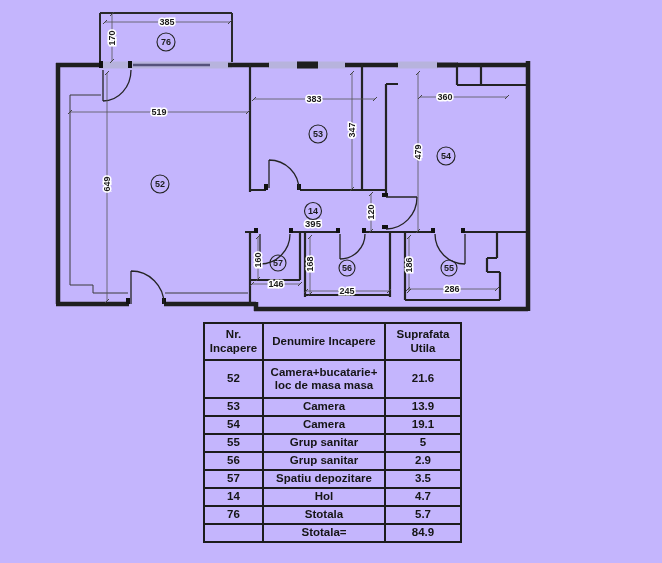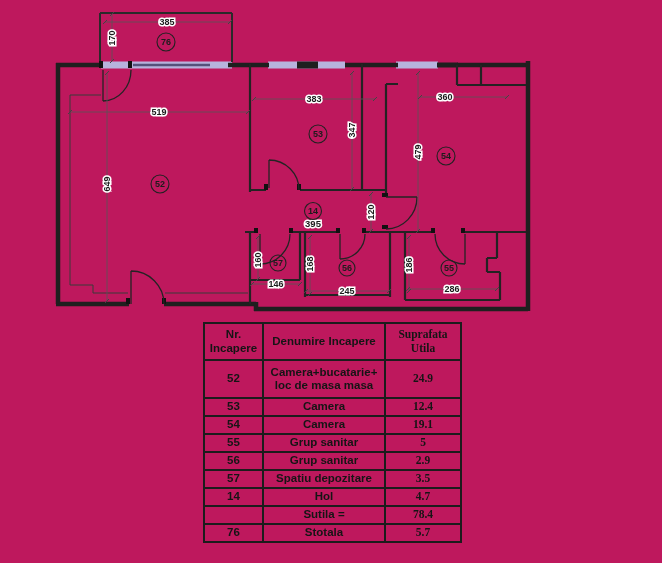--- a/index.html
+++ b/index.html
@@ -1,31 +1,31 @@
 <!DOCTYPE html>
 <html><head>
 <meta charset="utf-8">
 <style>
   html,body{margin:0;padding:0;background:#fff;}
-  #stage{position:relative;width:662px;height:563px;background:#be185d;overflow:hidden;
+  #stage{position:relative;width:662px;height:563px;background:#c4b5fd;overflow:hidden;
          font-family:"Liberation Sans",sans-serif;}
   #plan-svg{position:absolute;left:0;top:0;}
   
   text{font-family:"Liberation Sans",sans-serif;fill:#1c1c1c;}
   .dim{font-size:9px;font-weight:600;text-anchor:middle;paint-order:stroke fill;stroke:#ffffff;stroke-width:3px;}
   .dimbold{font-size:9.5px;font-weight:700;text-anchor:middle;paint-order:stroke fill;stroke:#ffffff;stroke-width:3px;}
   .roomnum{font-size:9px;font-weight:600;text-anchor:middle;}
   
   #area-table{position:absolute;left:203px;top:322px;border-collapse:collapse;table-layout:fixed;
               color:#151515;}
   #area-table td{border:2px solid #1c1c1c;text-align:center;vertical-align:middle;
                  font-size:11.5px;font-weight:600;line-height:1.15;padding:1px 2px;overflow:hidden;}
   #area-table .c1{width:53px;}
   #area-table .c2{width:116px;}
-  #area-table .c3{width:70px;font-family:Liberation Serif, serif;}
+  #area-table .c3{width:70px;}
   #area-table .hdr td{height:33px;font-size:11.5px;}
   #area-table .tall td{height:34px;}
   #area-table .std td{height:14px;}
 </style>
 </head>
 <body>
 
 <div id="stage">
 
   <svg id="plan-svg" width="662" height="320" viewBox="0 0 662 320">
@@ -154,26 +154,26 @@
   <table id="area-table">
     <tbody>
         <tr class="hdr">
       <td class="c1">Nr. Incapere</td>
       <td class="c2">Denumire Incapere</td>
       <td class="c3">Suprafata Utila</td>
     </tr>
     <tr class="tall">
       <td class="c1">52</td>
       <td class="c2">Camera+bucatarie+ loc de masa masa</td>
-      <td class="c3">24.9</td>
+      <td class="c3">21.6</td>
     </tr>
     <tr class="std">
       <td class="c1">53</td>
       <td class="c2">Camera</td>
-      <td class="c3">12.4</td>
+      <td class="c3">13.9</td>
     </tr>
     <tr class="std">
       <td class="c1">54</td>
       <td class="c2">Camera</td>
       <td class="c3">19.1</td>
     </tr>
     <tr class="std">
       <td class="c1">55</td>
       <td class="c2">Grup sanitar</td>
       <td class="c3">5</td>
@@ -187,25 +187,25 @@
       <td class="c1">57</td>
       <td class="c2">Spatiu depozitare</td>
       <td class="c3">3.5</td>
     </tr>
     <tr class="std">
       <td class="c1">14</td>
       <td class="c2">Hol</td>
       <td class="c3">4.7</td>
     </tr>
     <tr class="std">
-      <td class="c1"></td>
-      <td class="c2">Sutila =</td>
-      <td class="c3">78.4</td>
-    </tr>
-    <tr class="std">
       <td class="c1">76</td>
       <td class="c2">Stotala</td>
       <td class="c3">5.7</td>
     </tr>
+    <tr class="std">
+      <td class="c1"></td>
+      <td class="c2">Stotala=</td>
+      <td class="c3">84.9</td>
+    </tr>
   </tbody>
     </table>
 
 </div>
 
 </body></html>

